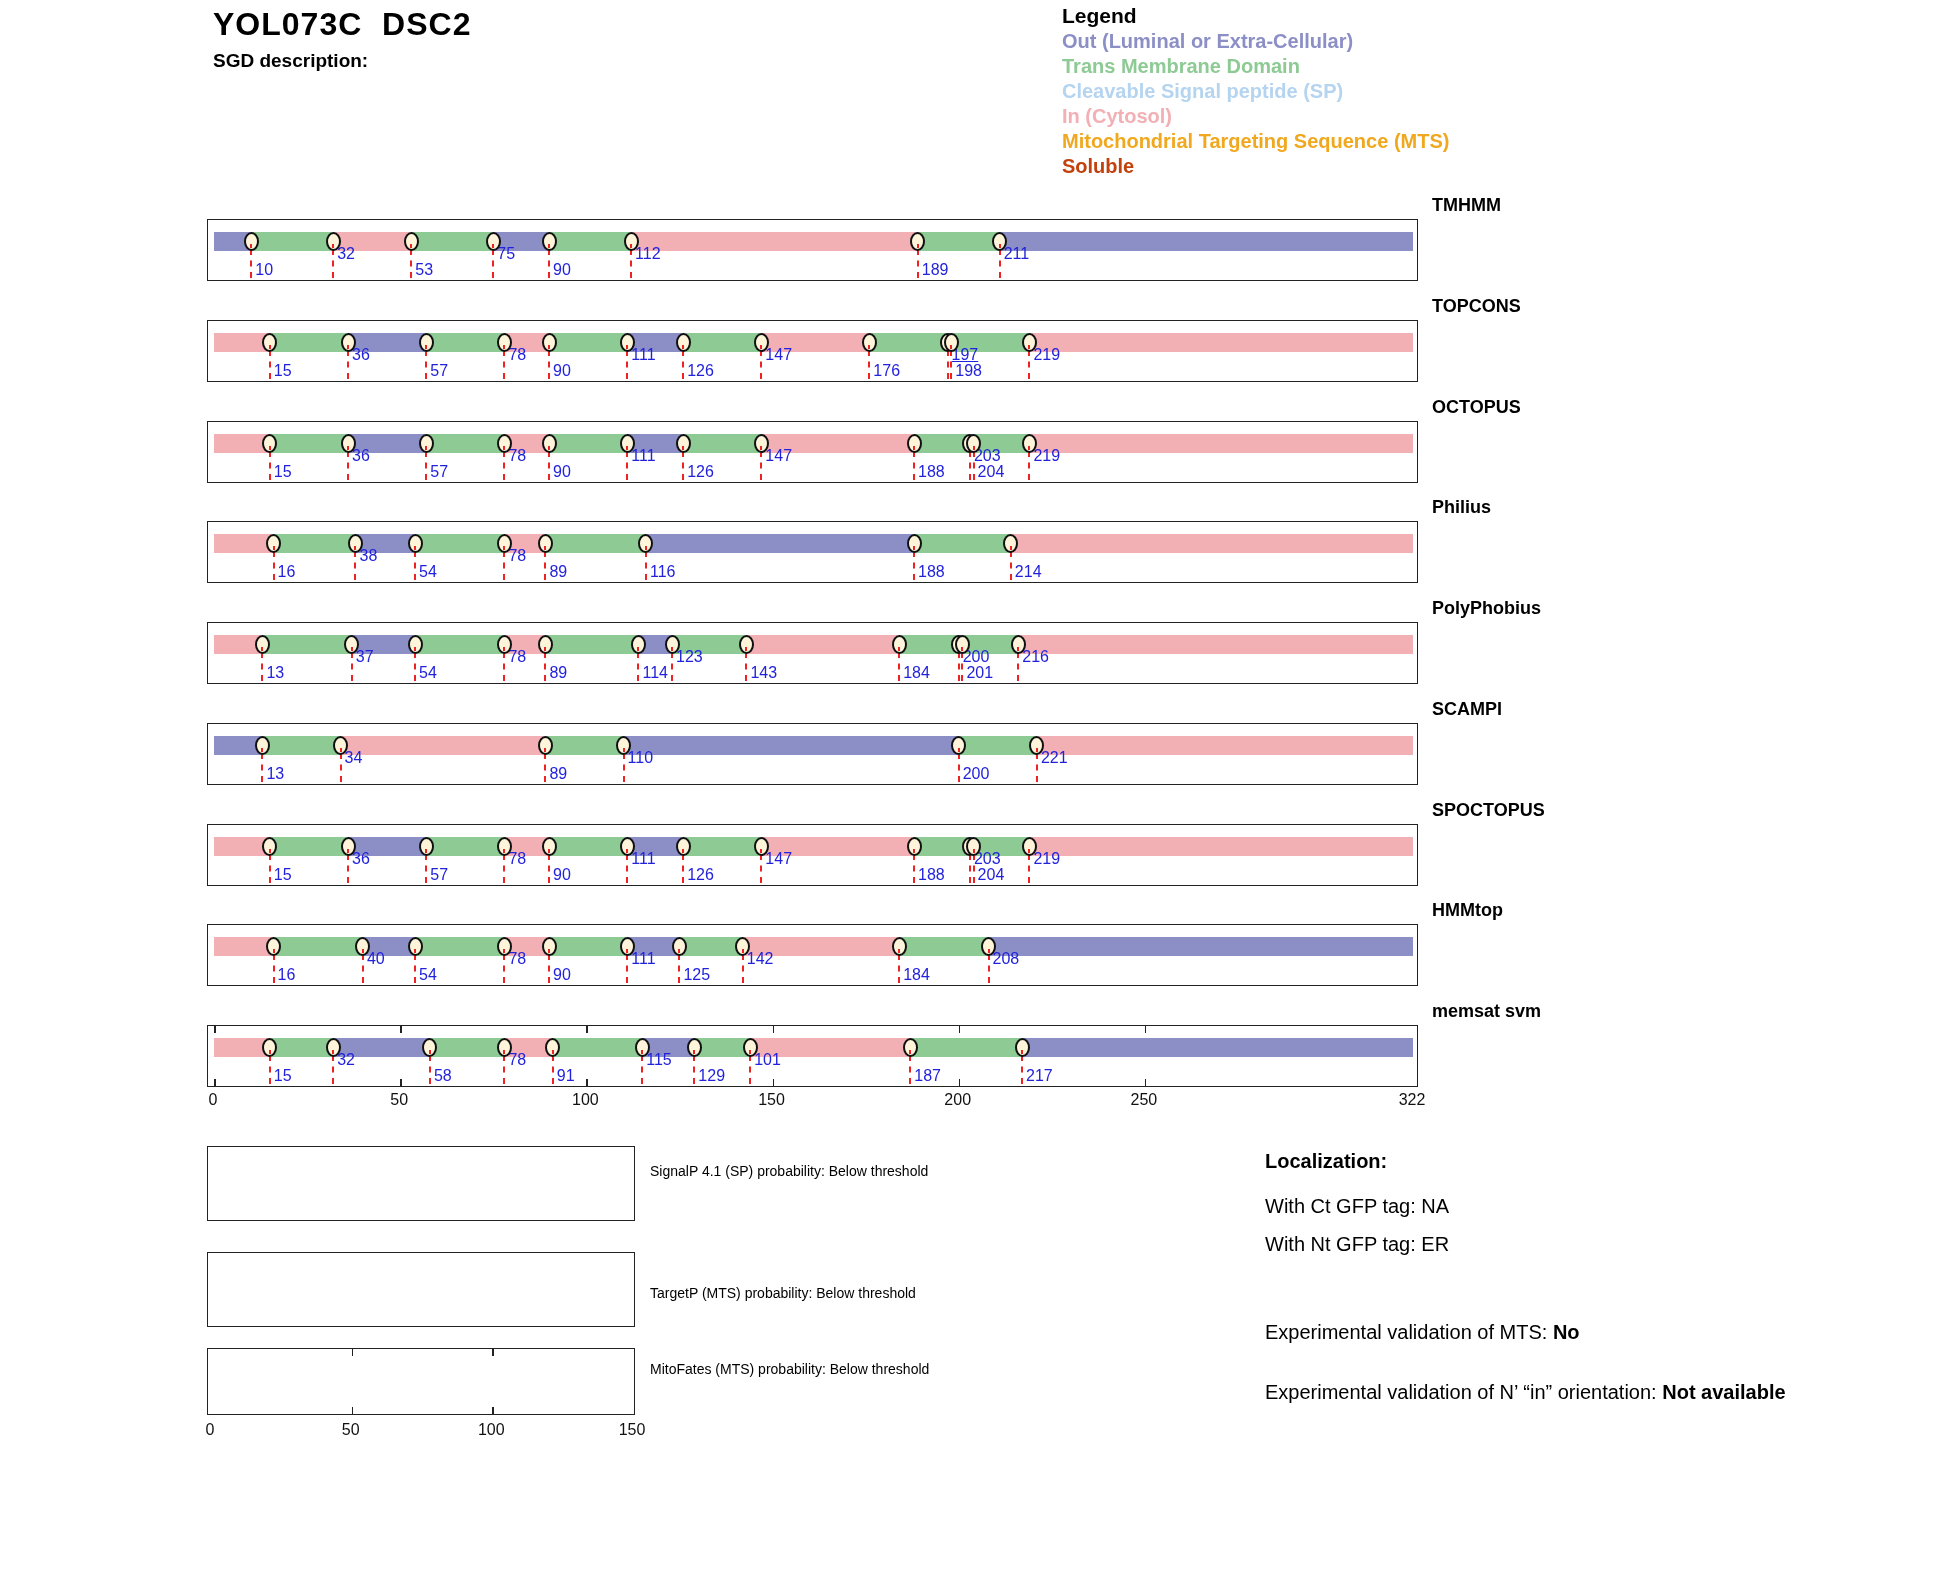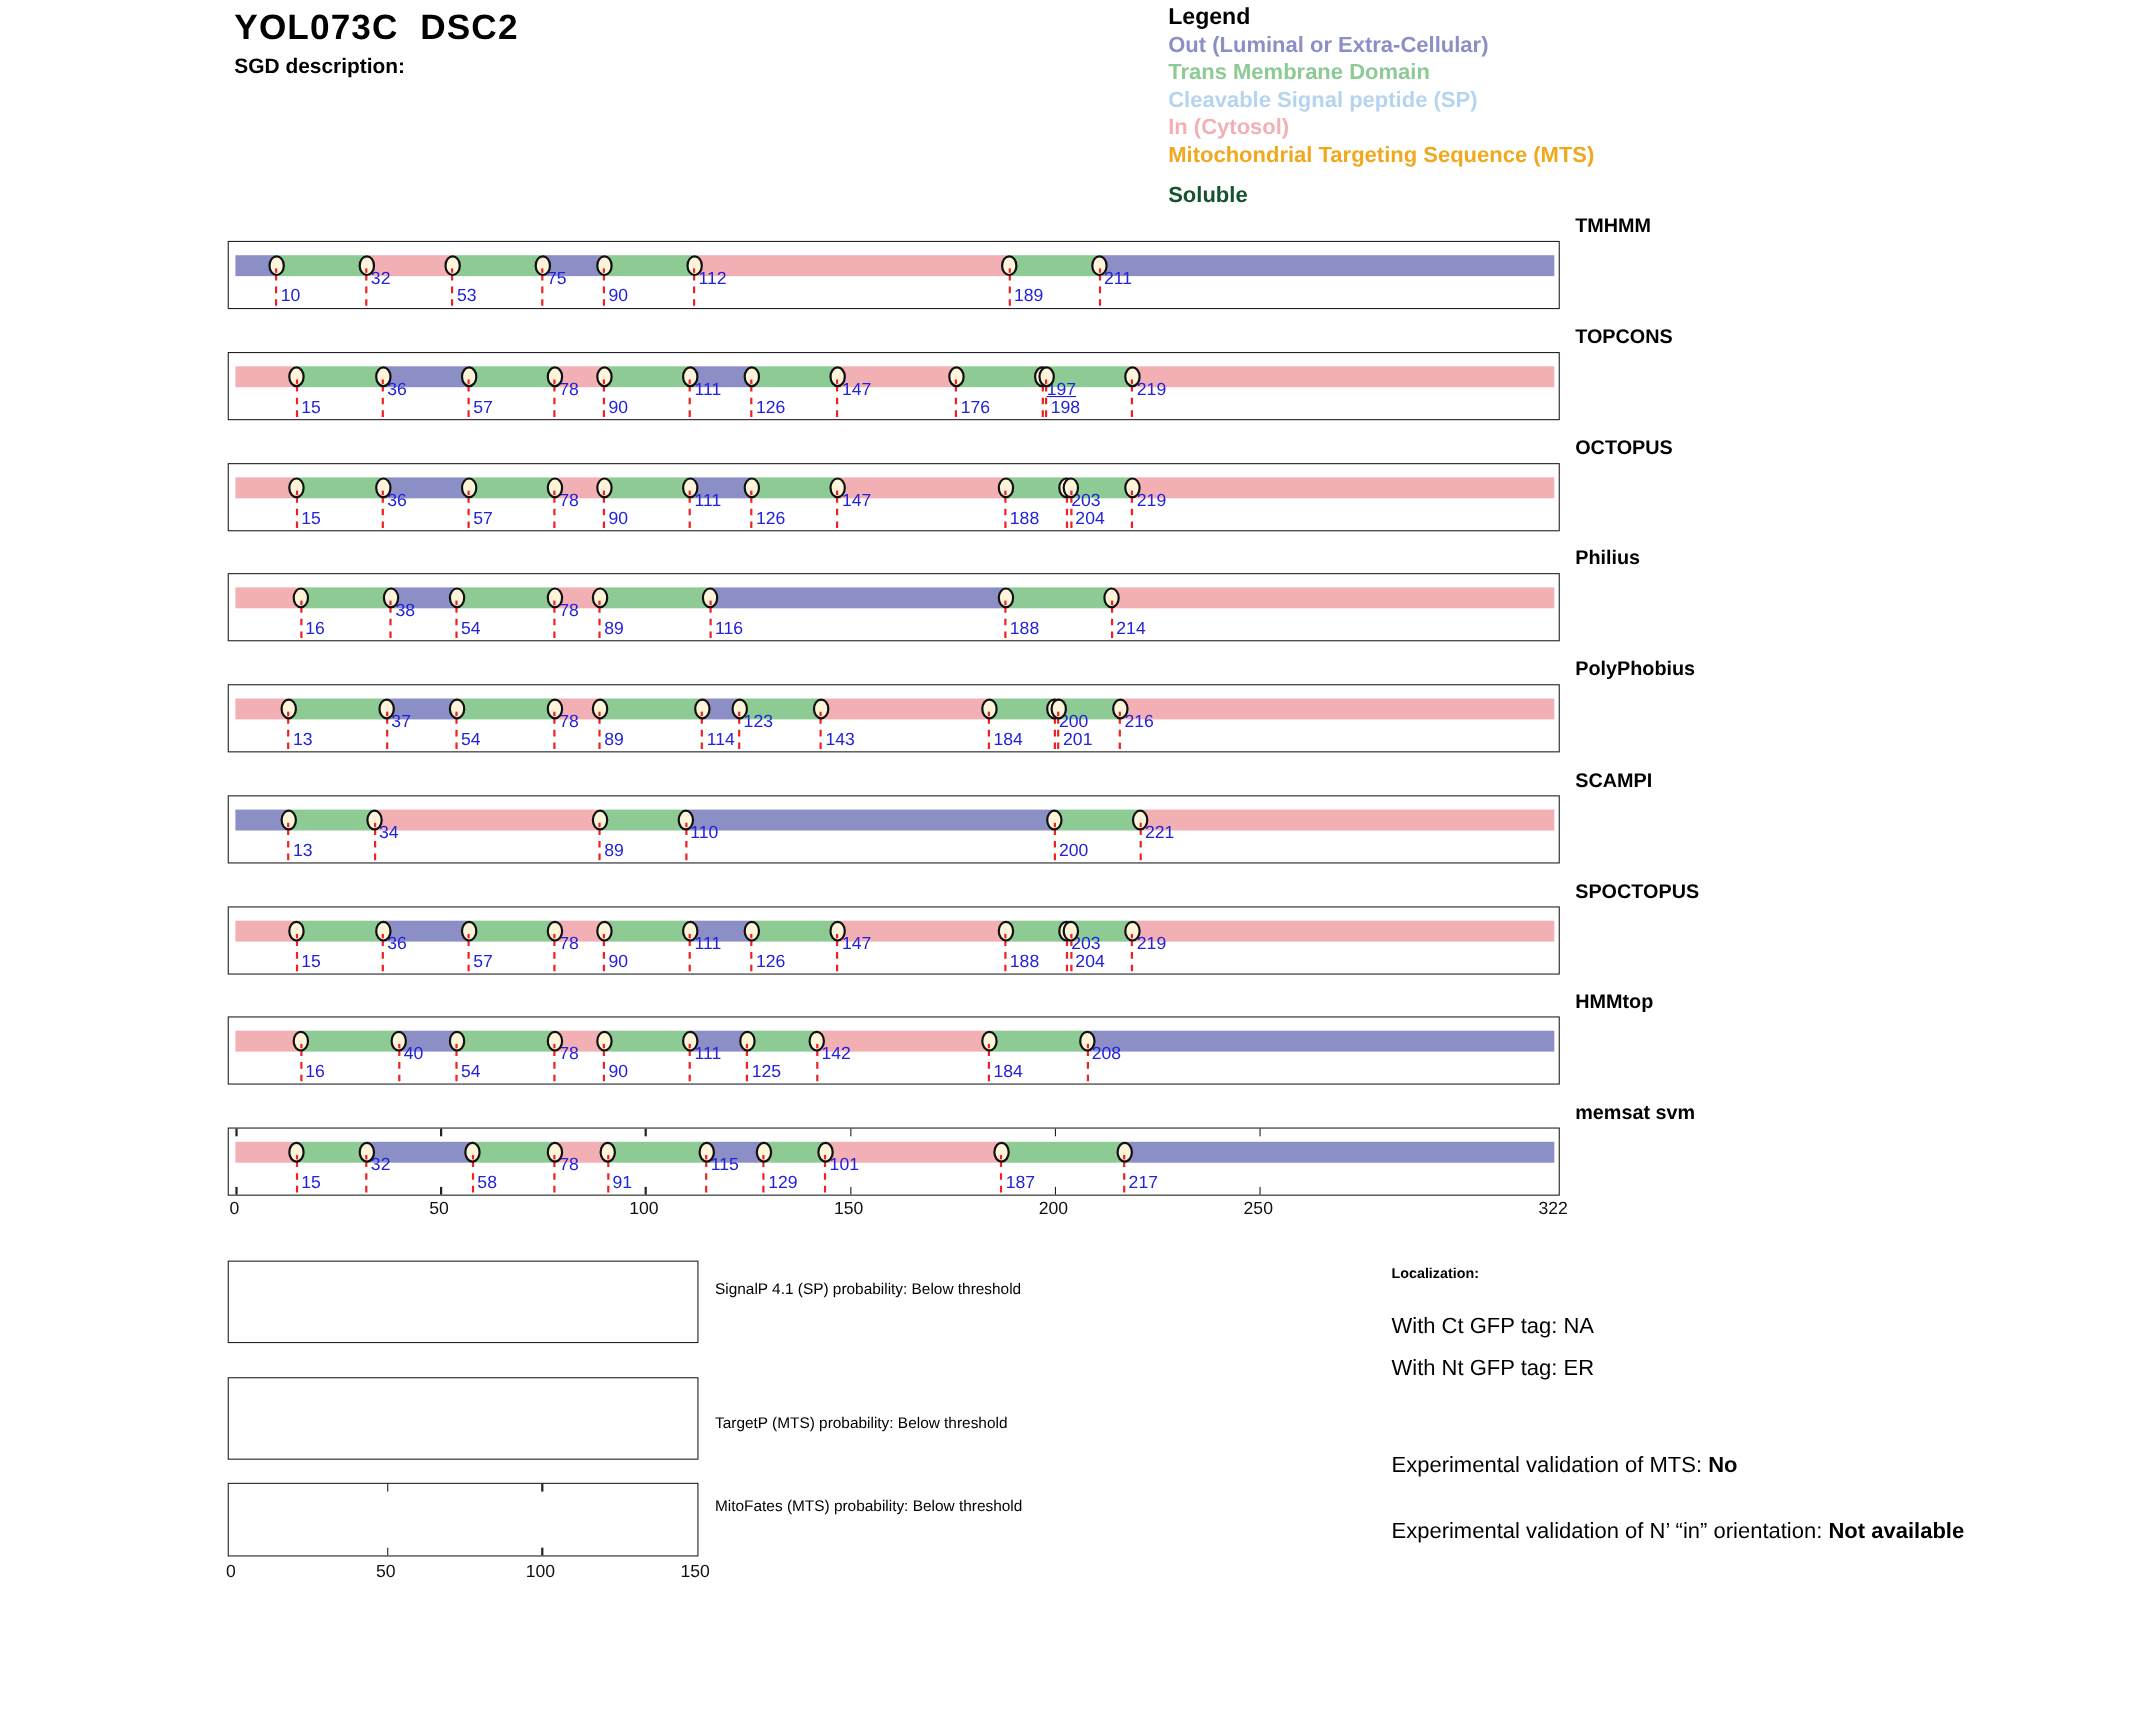--- a/index.html
+++ b/index.html
@@ -16,41 +16,41 @@
   .bline{position:absolute;top:29px;bottom:2px;width:0;border-left:2px dashed #ee2222;}
   .bmarker{position:absolute;top:12px;width:15px;height:19px;border:2.6px solid #111;border-radius:50%;
            background:#fdf4da;box-sizing:border-box;}
   .bmarker::after{content:'';position:absolute;left:50%;transform:translateX(-50%);bottom:1px;width:2px;height:4px;background:#ee2222;}
   .blabel{position:absolute;font-size:16px;line-height:16px;color:#2222dd;white-space:nowrap;}
   .rtick{position:absolute;width:1.6px;height:7px;background:#222;}
   .track-name{position:absolute;font-size:18px;font-weight:bold;white-space:nowrap;}
   .axis-label{position:absolute;font-size:16px;color:#111;text-align:center;}
   .plot-box{position:absolute;border:1.6px solid #222;background:#fff;box-sizing:border-box;}
   .plot-label{position:absolute;font-size:14px;line-height:27px;color:#000;}
-  .info-heading{position:absolute;left:1265px;font-size:13px;font-weight:bold;}
+  .info-heading{position:absolute;left:1265px;font-size:20px;font-weight:bold;}
   .info-line{position:absolute;left:1265px;font-size:20px;line-height:32px;}
   .info-line b{font-weight:bold;}
 </style>
 </head>
 <body>
 
 <div class="page">
 
   <div class="page-title">YOL073C  DSC2</div>
   <div class="sgd-label">SGD description:</div>
 
   <div class="legend">
     <div class="legend-title">Legend</div>
     <div id="legend-items">
         <div class="legend-item" style="color: rgb(140, 143, 198);">Out (Luminal or Extra-Cellular)</div>
         <div class="legend-item" style="color: rgb(141, 202, 148);">Trans Membrane Domain</div>
         <div class="legend-item" style="color: rgb(181, 212, 240);">Cleavable Signal peptide (SP)</div>
         <div class="legend-item" style="color: rgb(242, 176, 180);">In (Cytosol)</div>
         <div class="legend-item" style="color: rgb(240, 168, 30);">Mitochondrial Targeting Sequence (MTS)</div>
-        <div class="legend-item" style="color: #14532d; margin-top: 12px;">Soluble</div>
+        <div class="legend-item" style="color: #c2410c;">Soluble</div>
       </div>
   </div>
 
   <div id="tracks-area">
       <div class="track-box" style="left: 207px; top: 219px; width: 1211px; height: 62px;">
         <div class="seg" style="left: 6px; width: 37.236px; top: 12px; height: 19px; background: rgb(140, 143, 198);"></div>
         <div class="seg" style="left: 43.236px; width: 81.9193px; top: 12px; height: 19px; background: rgb(141, 202, 148);"></div>
         <div class="seg" style="left: 125.155px; width: 78.1957px; top: 12px; height: 19px; background: rgb(242, 176, 180);"></div>
         <div class="seg" style="left: 203.351px; width: 81.9193px; top: 12px; height: 19px; background: rgb(141, 202, 148);"></div>
         <div class="seg" style="left: 285.27px; width: 55.854px; top: 12px; height: 19px; background: rgb(140, 143, 198);"></div>

